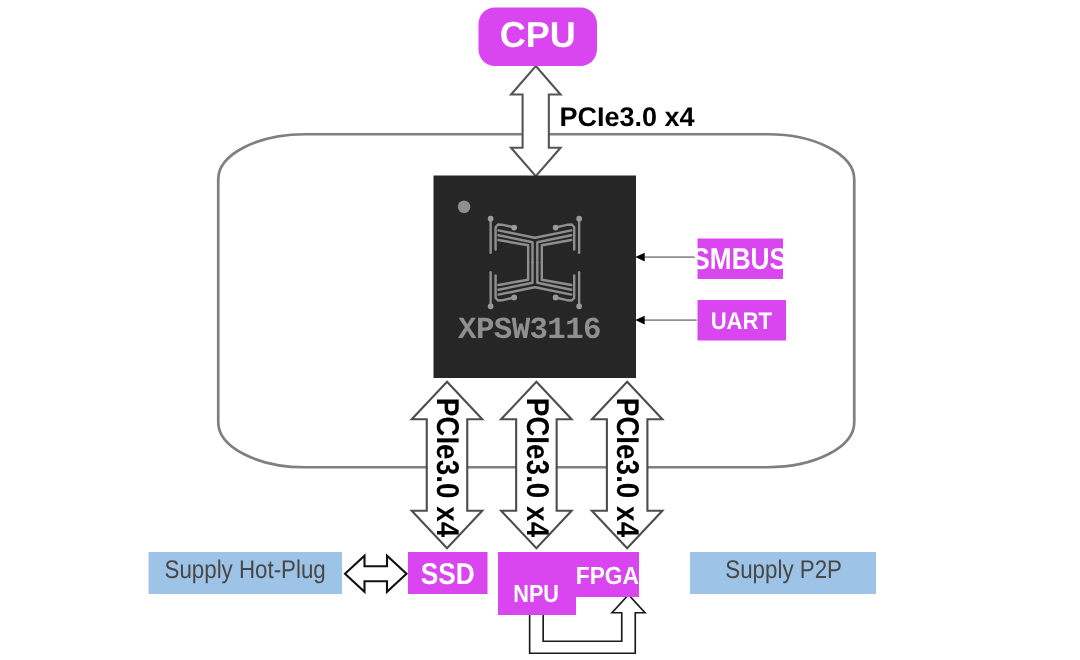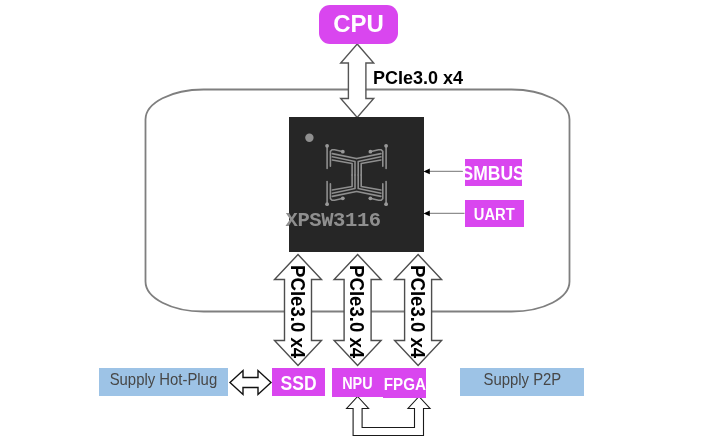--- a/index.html
+++ b/index.html
@@ -62,29 +62,29 @@
 <div class="red" style="left:319px;top:4.5px;width:79px;height:39px;border-radius:11px;font-size:24px">CPU</div>
 <div class="abs" style="left:373px;top:68px;font-size:18px;font-weight:bold;color:#000">PCIe3.0 x4</div>
 
 <div class="red" style="left:465px;top:158.5px;width:57px;height:24.5px;padding-top:2.5px;font-size:20px">
     <span class="cx">SMBUS</span>
   </div>
 <div class="red" style="left:464.5px;top:200px;width:59px;height:24.5px;padding-top:2.5px;font-size:16px">
     <span style="display:inline-block;transform:scaleX(.92)">UART</span>
   </div>
 
-<div class="abs" style="left:285.5px;top:208.5px;width:135px;font-family:'Liberation Mono',monospace;font-weight:bold;font-size:20.5px;letter-spacing:-0.4px;color:#8f8f8f">XPSW3116</div>
+<div class="abs" style="left:285.5px;top:208.5px;width:135px;text-align:center;font-family:'Liberation Mono',monospace;font-weight:bold;font-size:20.5px;letter-spacing:-0.4px;color:#8f8f8f">XPSW3116</div>
 
 <div class="blue" style="left:99px;top:368px;width:129px;height:24px">
     <span class="cx">Supply&nbsp;Hot-Plug</span>
   </div>
 <div class="red" style="left:271.6px;top:368px;width:53px;height:25.5px;padding-top:2.5px;font-size:20px">
     <span class="cx">SSD</span>
   </div>
-<div class="red" style="left:331.5px;top:368px;width:52px;height:25.5px;padding-top:3px;font-size:16.5px">
+<div class="red" style="left:331.5px;top:368px;width:52px;height:25.5px;padding-top:16px;font-size:16.5px">
     <span class="cx">NPU</span>
   </div>
 <div class="red" style="left:383px;top:368px;width:43px;height:25.5px;padding-top:4px;font-size:16.5px">
     <span style="display:inline-block;transform:scaleX(.92)">FPGA</span>
   </div>
 <div class="blue" style="left:460px;top:368px;width:124px;height:24px">
     <span class="cx">Supply&nbsp;P2P</span>
   </div>
 
 </body></html>

